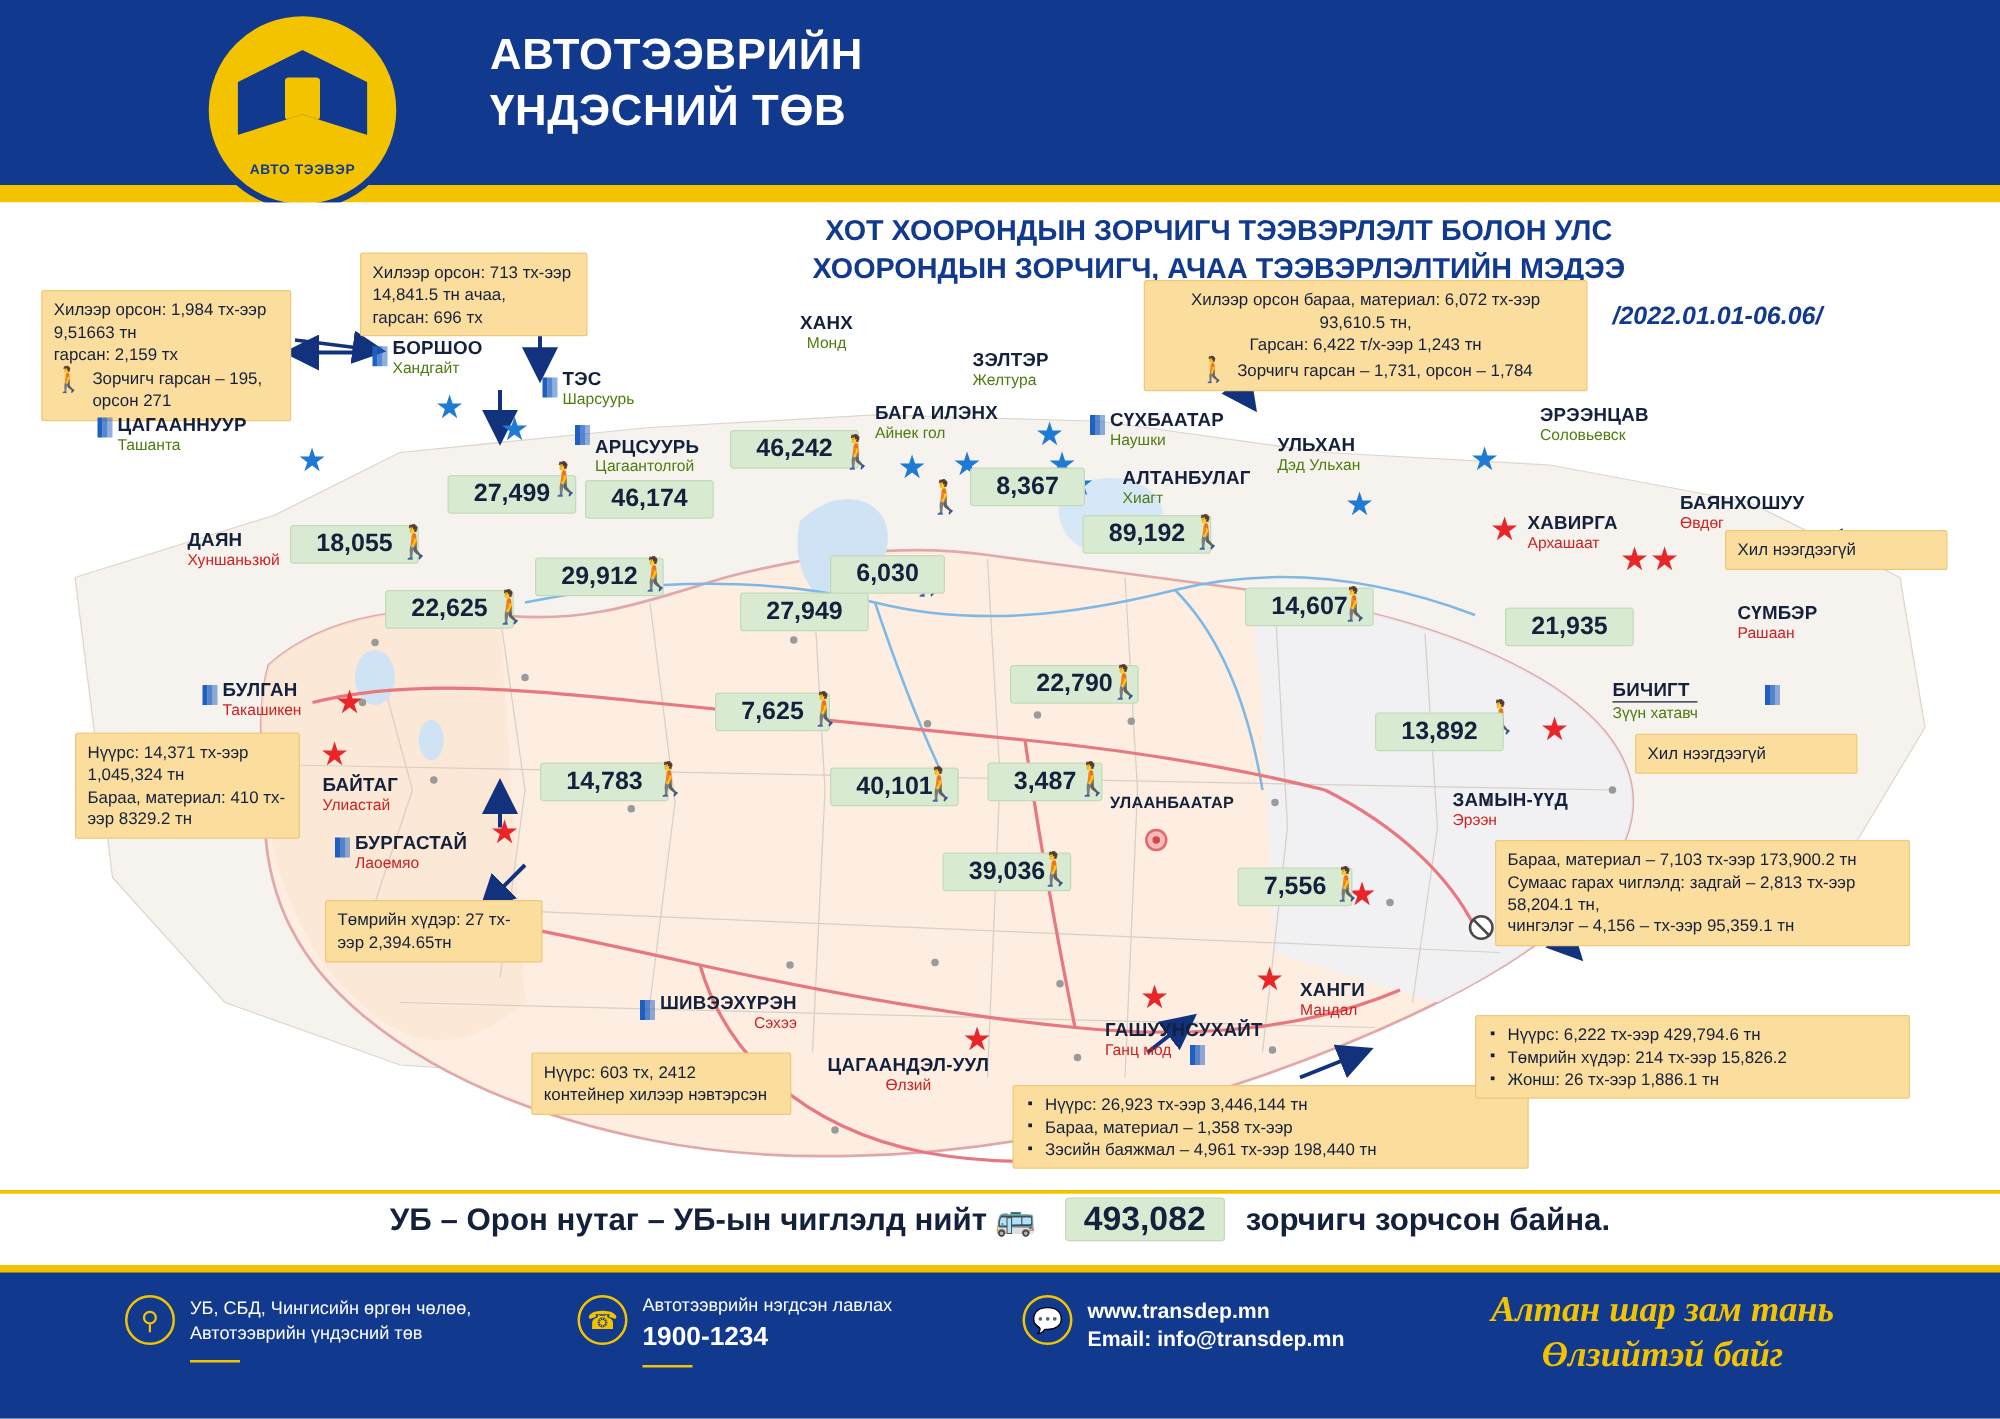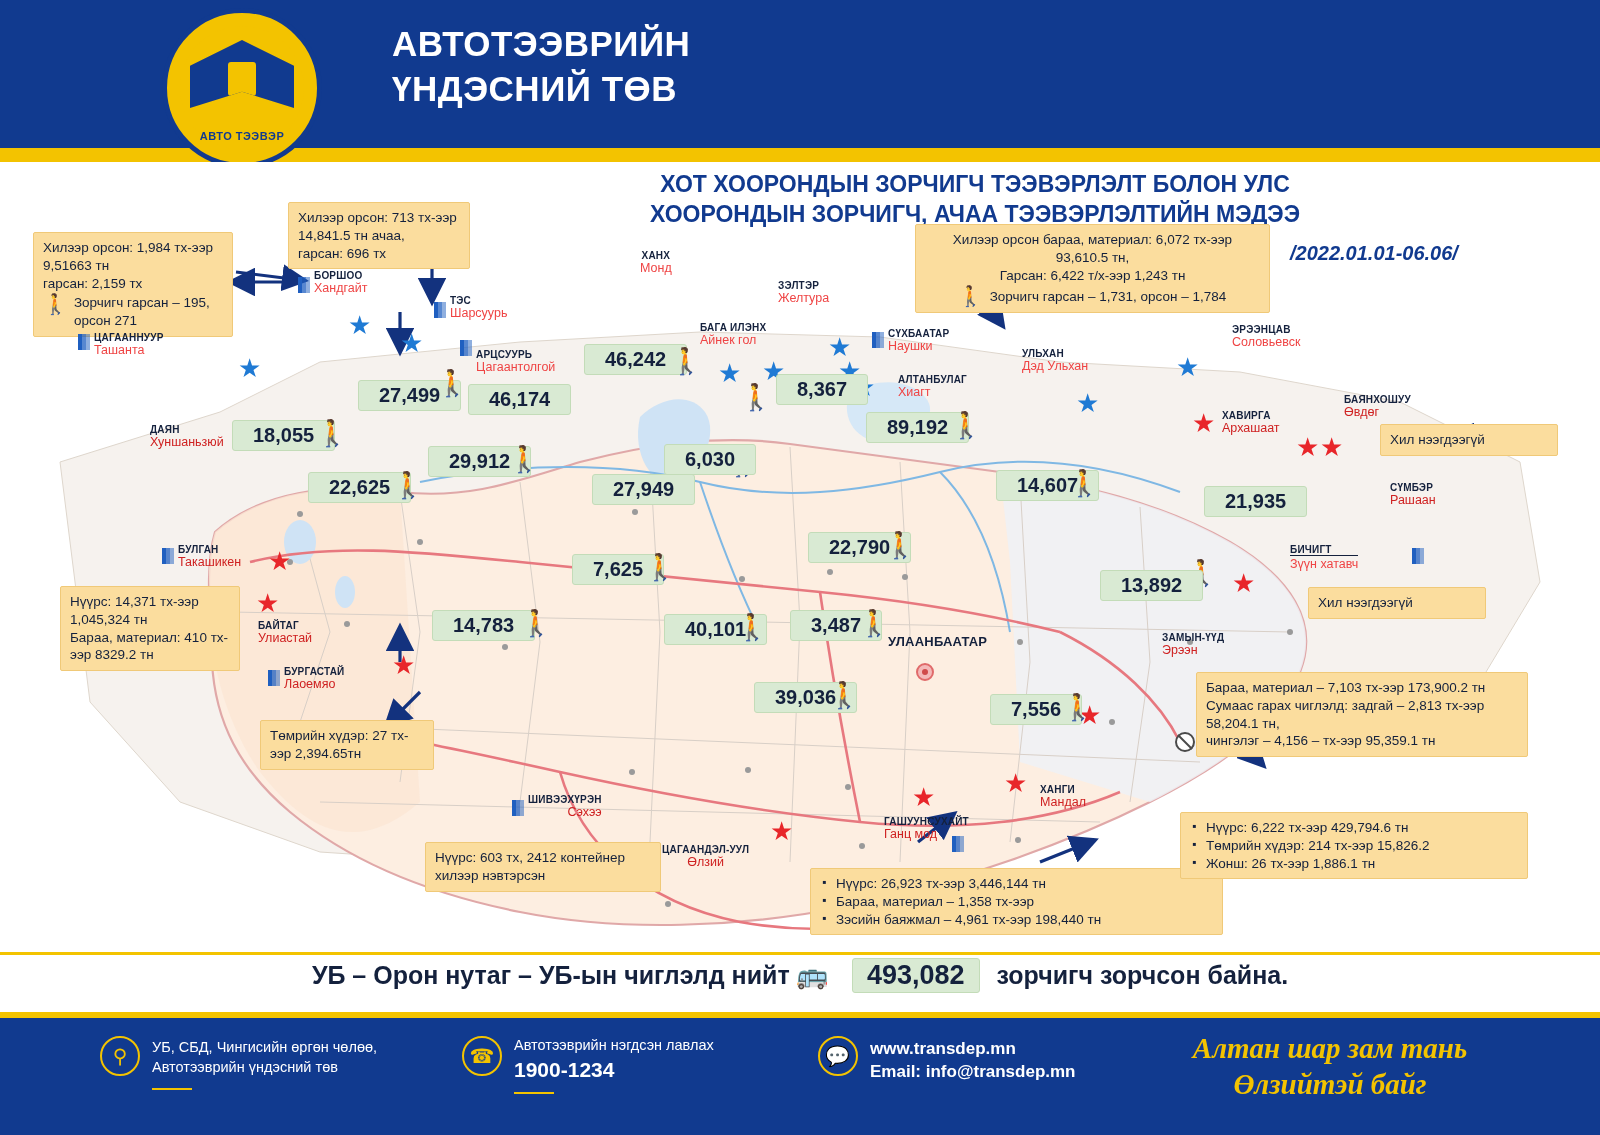--- a/index.html
+++ b/index.html
@@ -67,23 +67,23 @@
     position:absolute;background:#d9ead3;border:1px solid #c3dcb8;border-radius:3px;
     color:#14213d;font-size:20px;font-weight:bold;padding:3px 20px;box-sizing:border-box;
     white-space:nowrap;
   }
   .person{
     position:absolute;color:#1b2b4b;font-size:26px;line-height:1;
   }
 
   
   .place{position:absolute;white-space:nowrap;}
-  .place .nm{display:block;color:#14213d;font-size:10px;font-weight:bold;letter-spacing:.2px;}
+  .place .nm{display:block;color:#14213d;font-size:15px;font-weight:bold;letter-spacing:.2px;}
   .place .sub{display:block;color:#cf2121;font-size:12.5px;}
-  .place .sub.blue{color:#ef4444;}
+  .place .sub.blue{color:#4d7c0f;}
   .place .sub.line{border-top:1px solid #14213d;padding-top:1px;}
 
   .star{position:absolute;color:#e8262a;font-size:26px;line-height:1;}
   .star.blue{color:#1f7ad4;}
   .flagicon{position:absolute;width:12px;height:16px;}
   .flagicon i{display:block;width:4px;height:16px;background:#1f5fc0;float:left;}
   .flagicon i:nth-child(2){background:#1f5fc0;opacity:.75;}
   .flagicon i:nth-child(3){background:#1f5fc0;opacity:.5;}
 
   
@@ -282,21 +282,21 @@
 
     <div class="info-box" style="left:60px;top:424px;width:180px;">
       <div>Нүүрс:  14,371 тх-ээр 1,045,324 тн</div>
       <div>Бараа, материал: 410 тх-ээр 8329.2 тн</div>
     </div>
 
     <div class="info-box" style="left:260px;top:558px;width:174px;">
       <div>Төмрийн хүдэр: 27 тх-ээр  2,394.65тн</div>
     </div>
 
-    <div class="info-box" style="left:425px;top:680px;width:236px;">
+    <div class="info-box" style="left:425px;top:680px;width:208px;">
       <div>Нүүрс: 603 тх, 2412 контейнер хилээр нэвтэрсэн</div>
     </div>
 
     <div class="info-box" style="left:810px;top:706px;width:413px;">
       <ul>
         <li>Нүүрс:      26,923 тх-ээр 3,446,144 тн</li>
         <li>Бараа, материал – 1,358 тх-ээр</li>
         <li>Зэсийн баяжмал – 4,961 тх-ээр 198,440 тн</li>
       </ul>
     </div>

